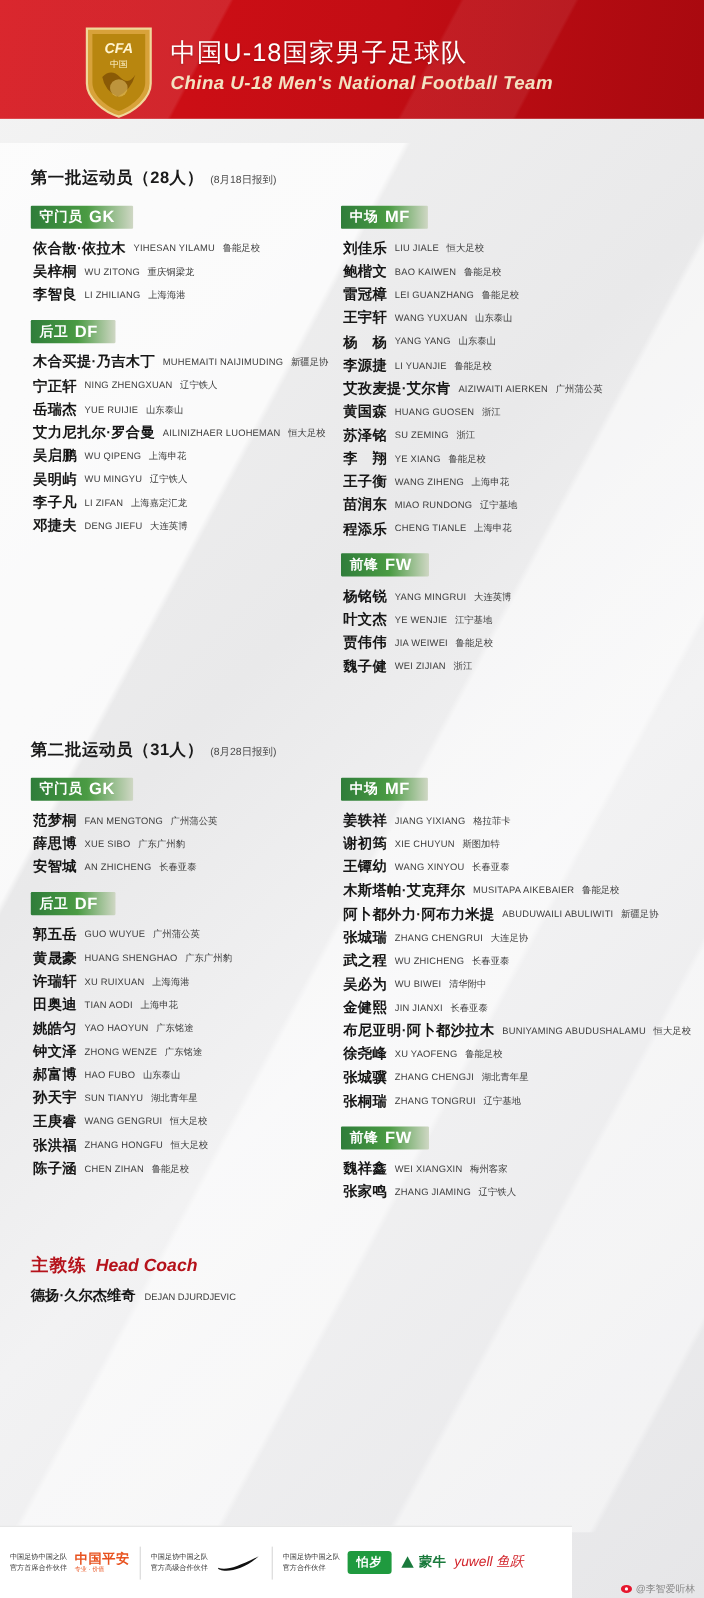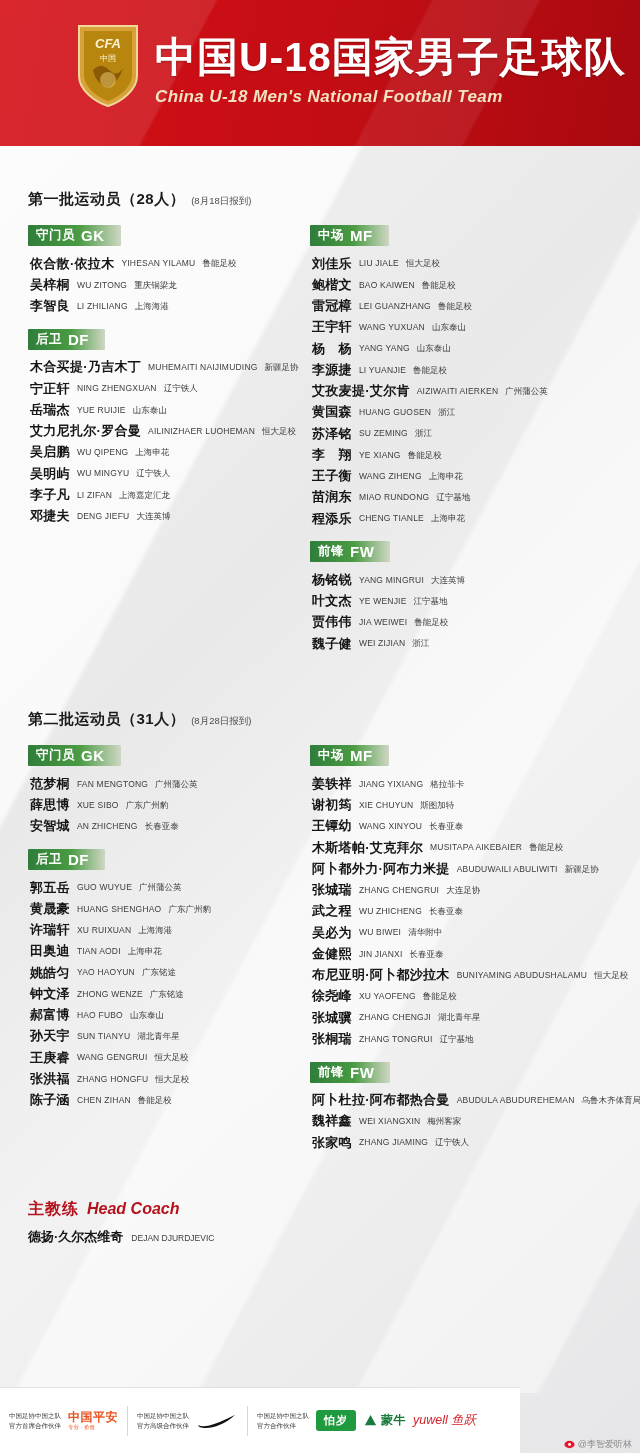--- a/index.html
+++ b/index.html
@@ -24,48 +24,47 @@
     background:
       linear-gradient(118deg, rgba(255,255,255,0.75) 0 28%, rgba(0,0,0,0) 28.5% 100%),
       linear-gradient(118deg, rgba(0,0,0,0) 0 52%, rgba(255,255,255,0.55) 52.5% 66%, rgba(0,0,0,0) 66.5% 100%),
       linear-gradient(118deg, rgba(0,0,0,0) 0 78%, rgba(255,255,255,0.45) 78.5% 92%, rgba(0,0,0,0) 92.5% 100%);
     pointer-events: none;
   }
 
   
   .header {
     position: relative;
-    height: 146px;
+    height: 108px;
     background: linear-gradient(100deg, #d60f16 0%, #c20d14 55%, #a8090f 100%);
     overflow: hidden;
   }
   .header::after {
     content: "";
     position: absolute; inset: 0;
     background: linear-gradient(118deg, rgba(255,255,255,0.10) 0 30%, rgba(255,255,255,0) 30.5% 60%, rgba(255,255,255,0.07) 60.5% 75%, rgba(255,255,255,0) 75.5% 100%);
   }
   .crest {
     position: absolute;
     left: 75px; top: 22px;
     width: 66px; height: 86px;
     z-index: 2;
   }
   .titles {
     position: absolute;
     left: 155px; top: 34px;
     z-index: 2;
   }
   .title-cn {
-    font-size: 41px;
-    font-weight: bold;
+    font-size: 23px;
+    font-weight: normal;
     color: #ffffff;
     letter-spacing: 1px;
     line-height: 1.15;
     text-shadow: 0 1px 2px rgba(0,0,0,0.25);
-    text-align: center;
   }
   .title-en {
     font-size: 17px;
     font-style: italic;
     font-weight: bold;
     color: #f3e3c2;
     letter-spacing: 0.4px;
     margin-top: 6px;
   }
 
@@ -603,25 +602,20 @@
           </div>
         </div>
 
         <div class="group">
           <div class="group-head">
             <span class="cn">前锋</span>
             <span class="en">FW</span>
           </div>
           <div class="player-list">
             <div class="player">
-              <span class="name">阿卜杜拉·阿布都热合曼</span>
-              <span class="pinyin">ABUDULA ABUDUREHEMAN</span>
-              <span class="club">乌鲁木齐体育局</span>
-            </div>
-            <div class="player">
               <span class="name">魏祥鑫</span>
               <span class="pinyin">WEI XIANGXIN</span>
               <span class="club">梅州客家</span>
             </div>
             <div class="player">
               <span class="name">张家鸣</span>
               <span class="pinyin">ZHANG JIAMING</span>
               <span class="club">辽宁铁人</span>
             </div>
           </div>

